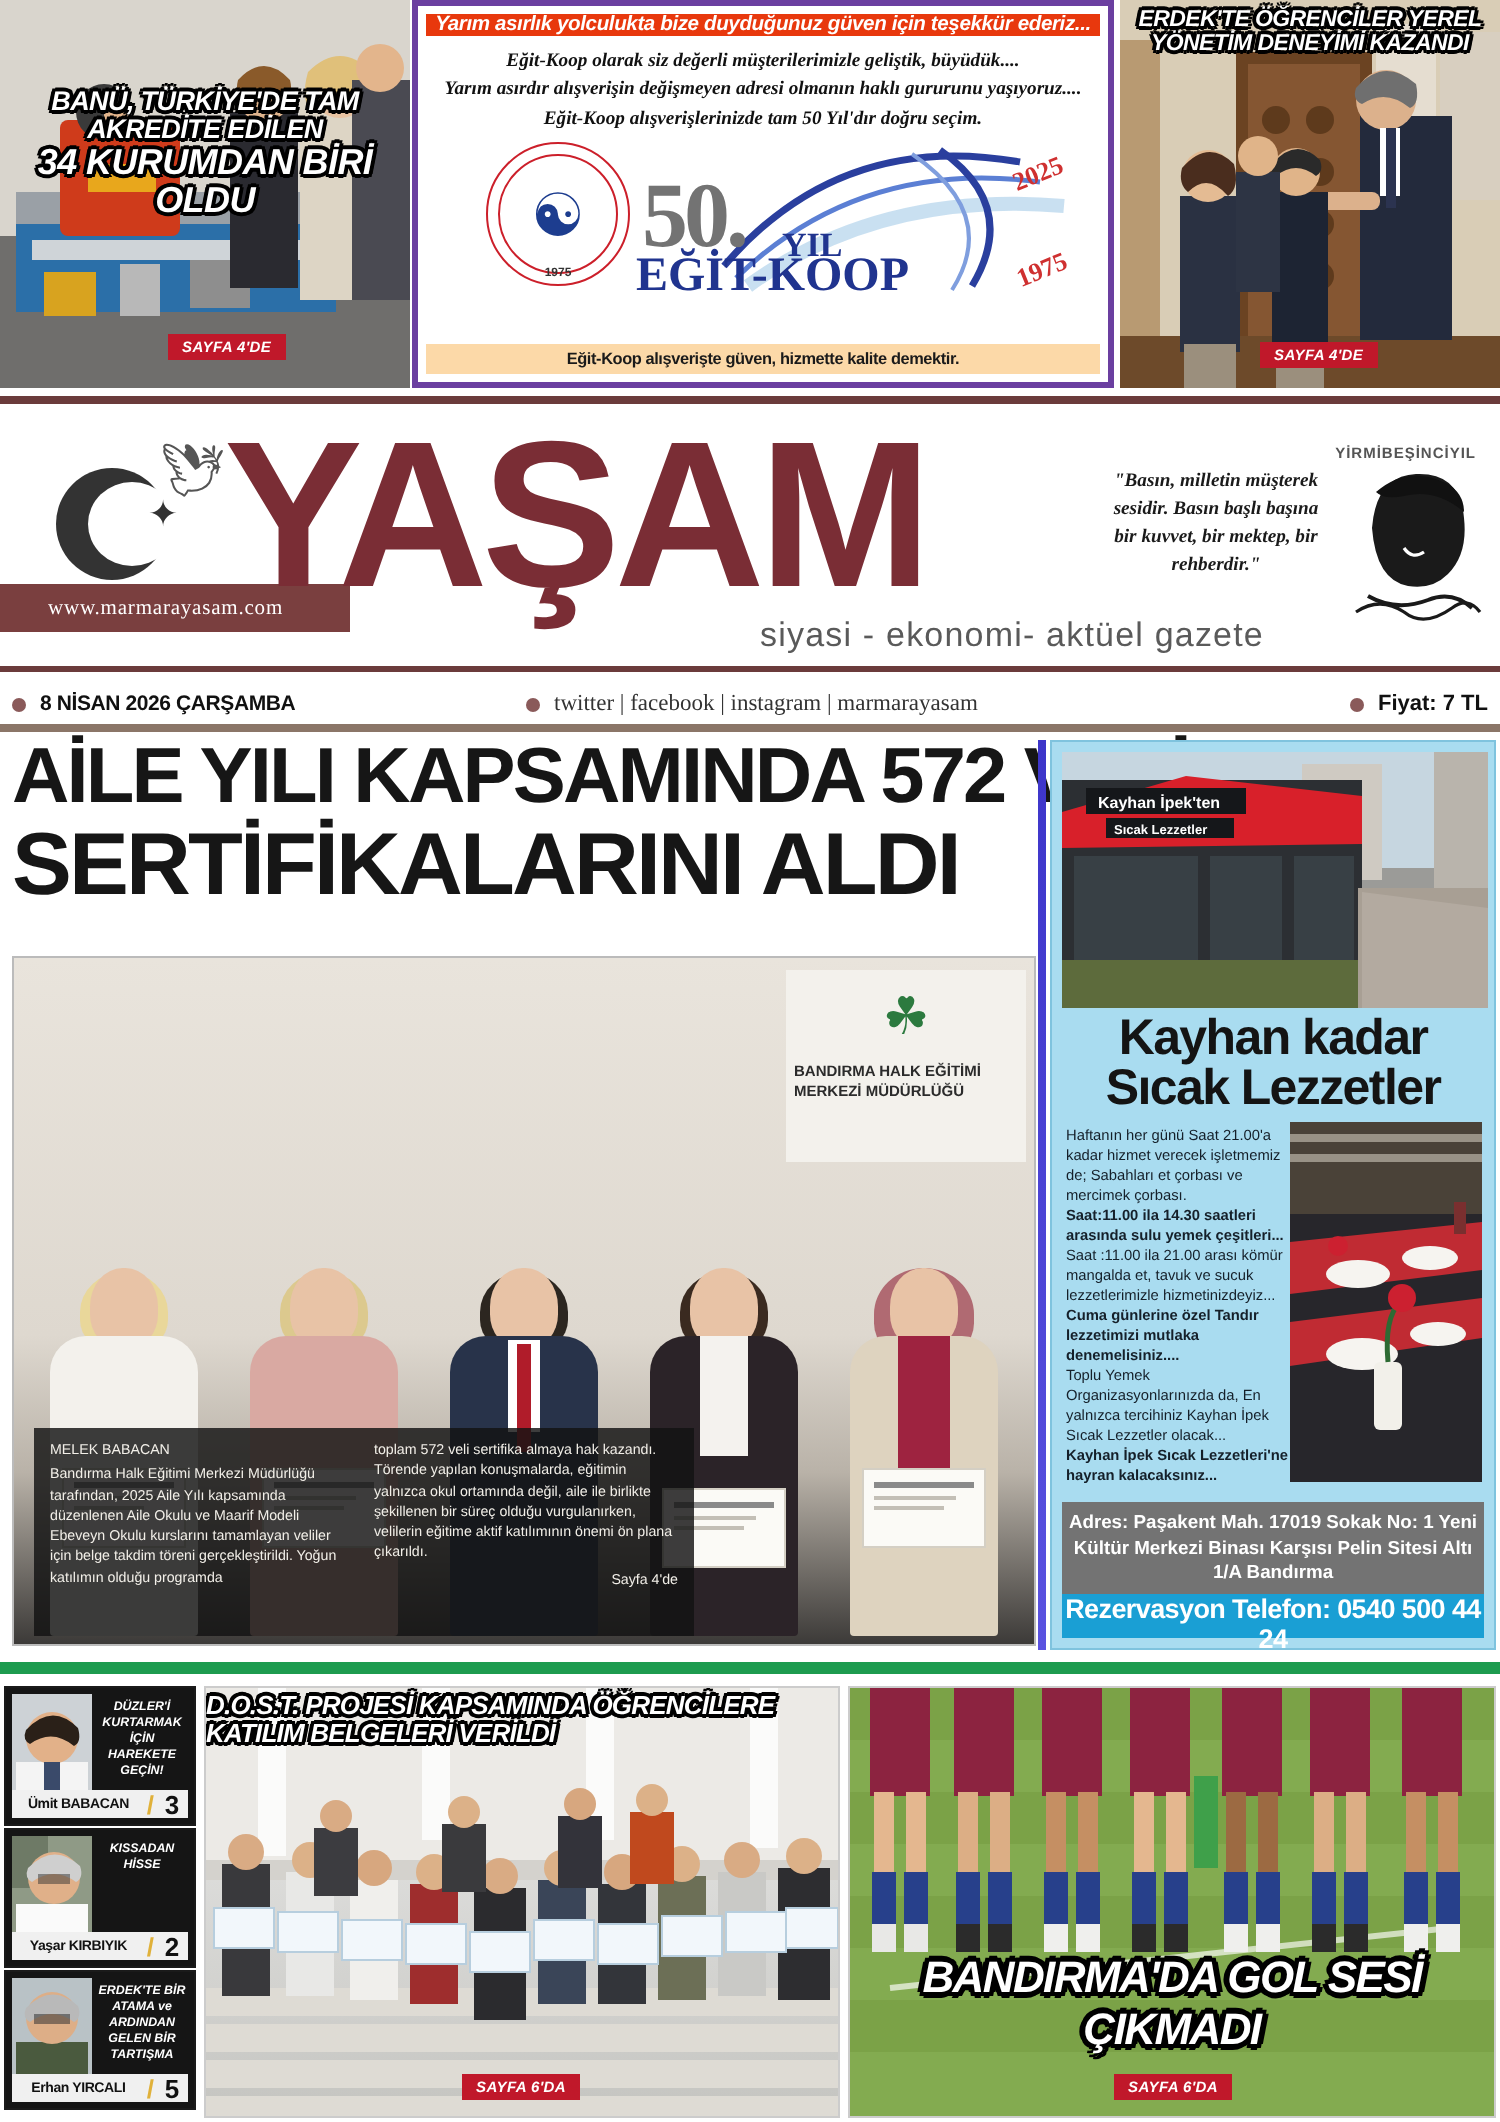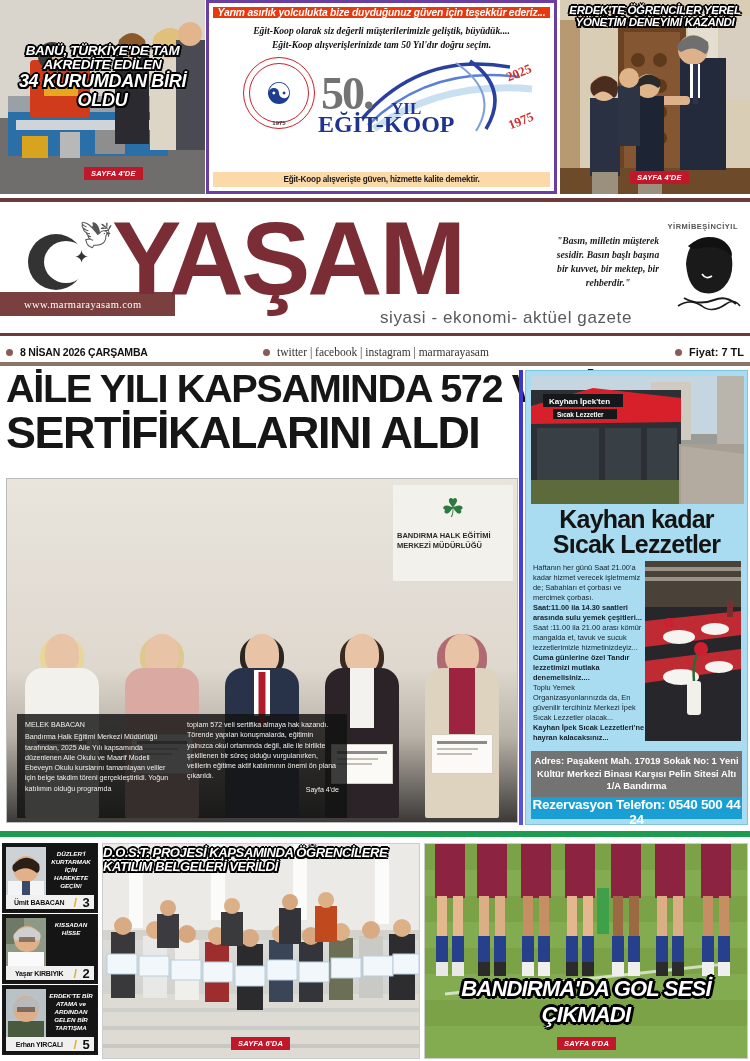--- a/index.html
+++ b/index.html
@@ -247,20 +247,21 @@
         <div>BANÜ, TÜRKİYE'DE TAM AKREDİTE EDİLEN</div>
         <div class="l2">34 KURUMDAN BİRİ OLDU</div>
       </div>
       <div class="sayfa-badge" style="left:84px; bottom:14px;">SAYFA 4'DE</div>
     </div>
 
     <div class="center-ad">
       <div class="ad-band">Yarım asırlık yolculukta bize duyduğunuz güven için teşekkür ederiz...</div>
       <div class="ad-body">
         <div>Eğit-Koop olarak siz değerli müşterilerimizle geliştik, büyüdük....</div>
+        <div>Yarım asırdır alışverişin değişmeyen adresi olmanın haklı gururunu yaşıyoruz....</div>
         <div>Eğit-Koop alışverişlerinizde tam 50 Yıl'dır doğru seçim.</div>
       </div>
       <div class="ad-logo-row">
         <svg class="swoosh" viewBox="0 0 190 74">
           <path d="M2 60 Q60 -8 150 8" stroke="#2a3f9e" stroke-width="3.5" fill="none"></path>
           <path d="M8 66 Q70 6 160 18" stroke="#5b7fd4" stroke-width="2.5" fill="none"></path>
           <path d="M14 70 Q80 22 172 30" stroke="#bcd8ee" stroke-width="7" fill="none" opacity="0.8"></path>
           <path d="M110 2 Q150 30 126 70" stroke="#2a3f9e" stroke-width="3.5" fill="none"></path>
           <path d="M96 4 Q140 34 116 72" stroke="#7f9ede" stroke-width="2" fill="none"></path>
         </svg>
@@ -476,21 +477,21 @@
     <div class="ra-title">
       <div>Kayhan kadar</div>
       <div>Sıcak Lezzetler</div>
     </div>
 
     <div class="ra-body">
       <div>Haftanın her günü Saat 21.00'a kadar hizmet verecek işletmemiz de;  Sabahları et çorbası ve mercimek çorbası.</div>
       <div style="font-weight:bold;">Saat:11.00 ila 14.30 saatleri arasında sulu yemek çeşitleri...</div>
       <div>Saat :11.00 ila 21.00 arası kömür mangalda et, tavuk ve sucuk lezzetlerimizle hizmetinizdeyiz...</div>
       <div style="font-weight:bold;">Cuma günlerine özel  Tandır lezzetimizi mutlaka denemelisiniz....</div>
-      <div>Toplu Yemek Organizasyonlarınızda da, En güvenilir tercihiniz Merkezi İpek Sıcak Lezzetler olacak...</div>
+      <div>Toplu Yemek Organizasyonlarınızda da, En yalnızca tercihiniz Kayhan İpek Sıcak Lezzetler olacak...</div>
       <div style="font-weight:bold;">Kayhan İpek Sıcak Lezzetleri'ne hayran kalacaksınız...</div>
     </div>
 
     <div class="ra-photo2">
       <svg width="96" height="180" viewBox="0 0 96 180" style="position:absolute;inset:0;">
         <rect x="0" y="0" width="96" height="46" fill="#4a4238"></rect>
         <rect x="0" y="6" width="96" height="4" fill="#e8e2d4" opacity="0.5"></rect>
         <rect x="0" y="16" width="96" height="4" fill="#e8e2d4" opacity="0.5"></rect>
         <rect x="0" y="46" width="96" height="134" fill="#27262b"></rect>
         <path d="M0 60 L96 50 L96 74 L0 86 Z" fill="#c02b33"></path>

